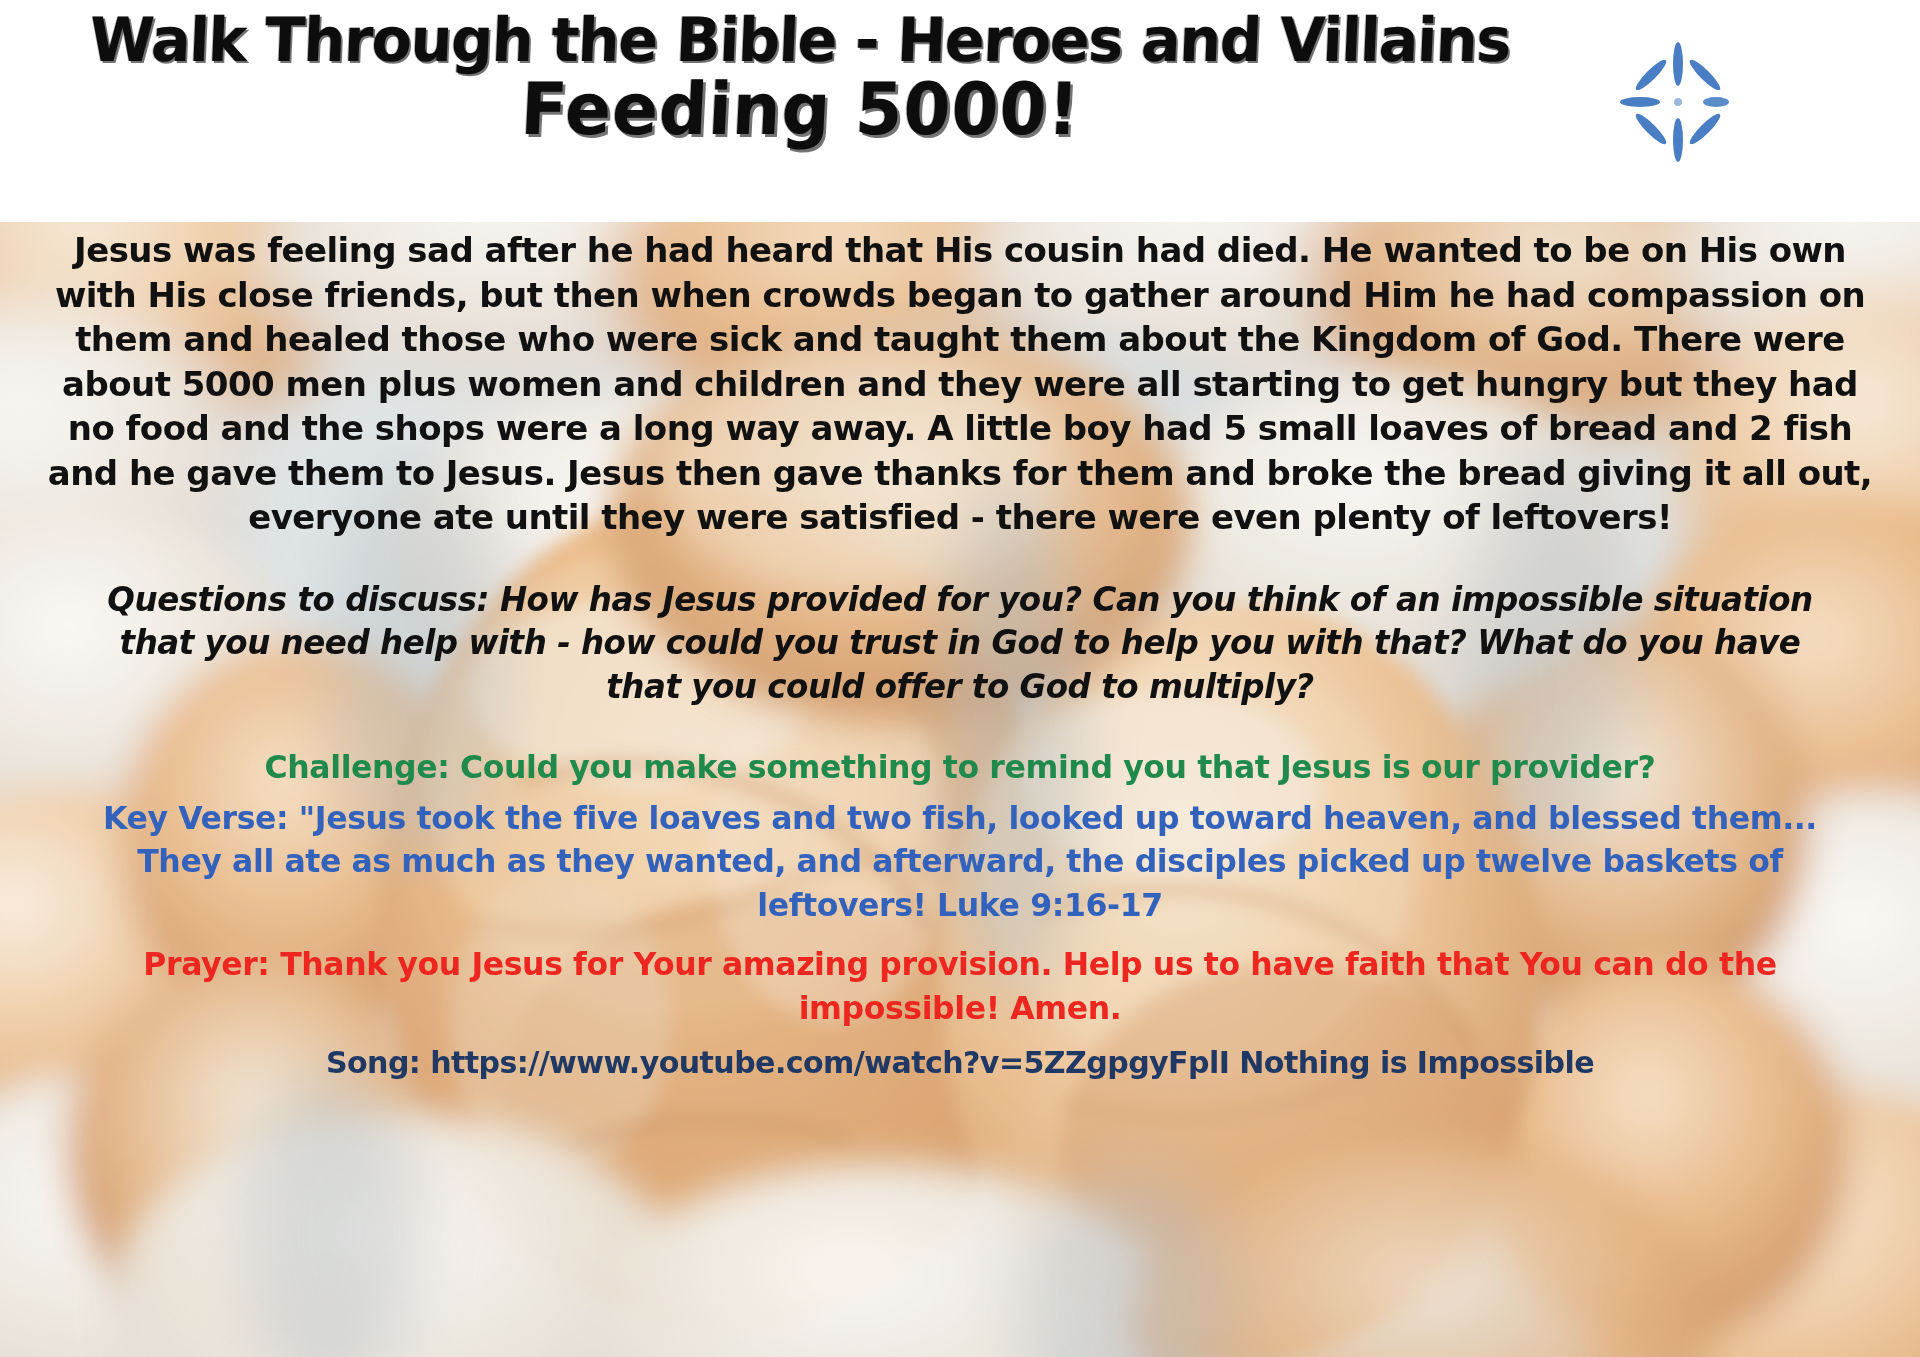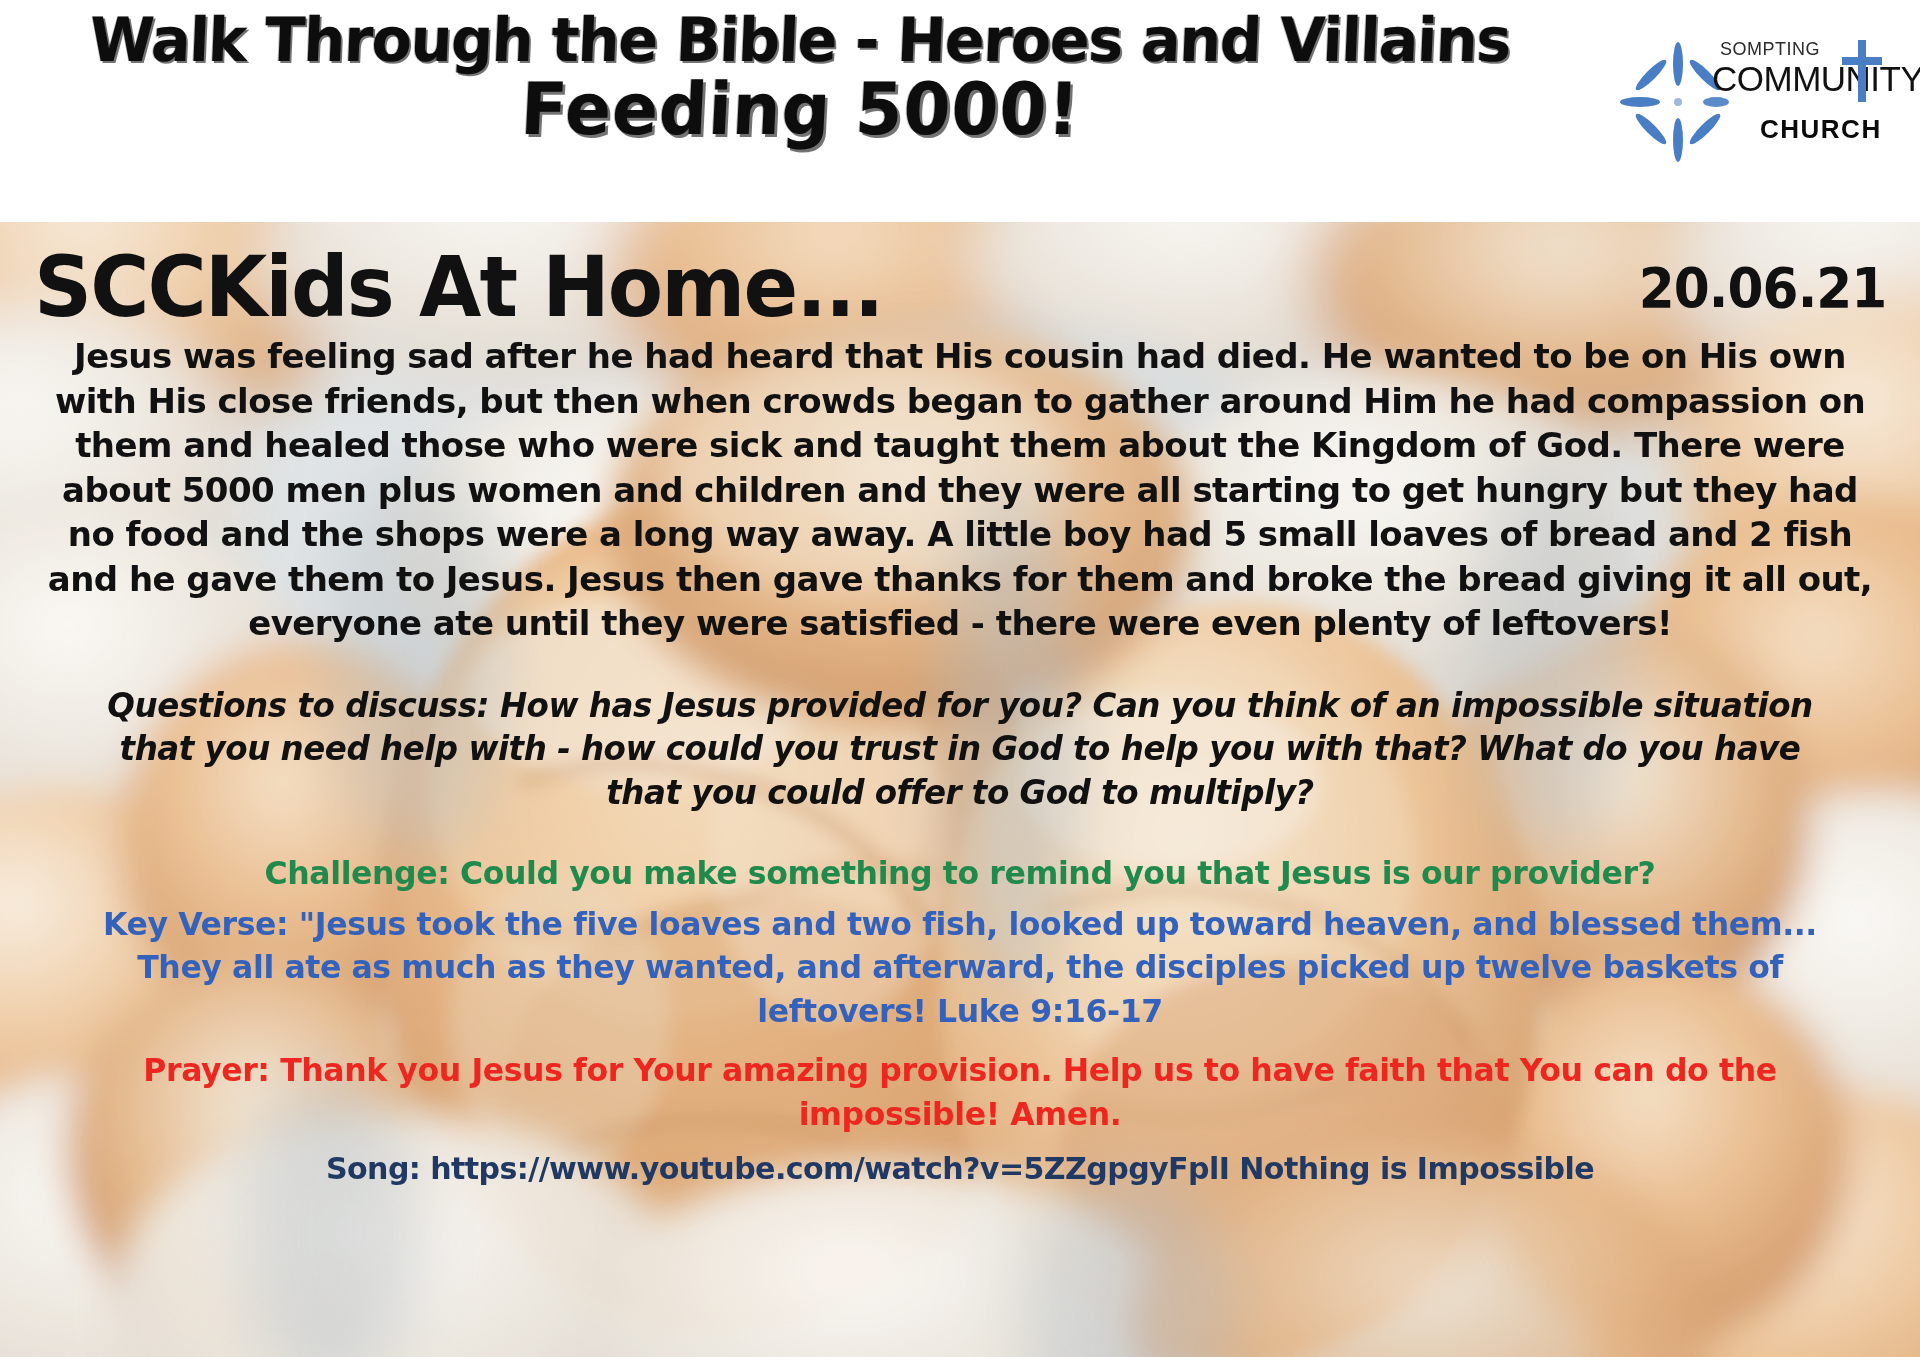--- a/index.html
+++ b/index.html
@@ -361,38 +361,25 @@
           <ellipse cx="20" cy="60" rx="20" ry="5"></ellipse>
           <ellipse cx="96" cy="60" rx="13" ry="5" opacity="0.9"></ellipse>
           <ellipse cx="31" cy="33" rx="5" ry="21" transform="rotate(45 31 33)"></ellipse>
           <ellipse cx="85" cy="87" rx="5" ry="21" transform="rotate(45 85 87)"></ellipse>
           <ellipse cx="31" cy="87" rx="5" ry="21" transform="rotate(-45 31 87)"></ellipse>
           <ellipse cx="85" cy="33" rx="5" ry="21" transform="rotate(-45 85 33)"></ellipse>
         </g>
         <circle cx="58" cy="60" r="4" fill="#4a7ec4" opacity="0.55"></circle>
       </svg>
 
-      <div class="logo-text-wrap">
-        <div class="logo-sompting">SOMPTING</div>
-        <div class="logo-community">COMMUNITY</div>
-        <svg class="logo-cross" viewBox="0 0 44 62" aria-hidden="true">
-          <rect x="18" y="0" width="8" height="62" fill="#4a7ec4"></rect>
-          <rect x="2" y="17" width="40" height="8" fill="#4a7ec4"></rect>
-        </svg>
-        <div class="logo-church">CHURCH</div>
-      </div>
     </div>
   </div>
 
   <div class="content">
 
-    <div class="title-row">
-      <div class="page-title">SCCKids At Home...</div>
-      <div class="page-date">20.06.21</div>
-    </div>
 
     <div class="story">Jesus was feeling sad after he had heard that His cousin had died. He wanted to be on His own with His close friends, but then when crowds began to gather around Him he had compassion on them and healed those who were sick and taught them about the Kingdom of God. There were about 5000 men plus women and children and they were all starting to get hungry but they had no food and the shops were a long way away. A little boy had 5 small loaves of bread and 2 fish and he gave them to Jesus. Jesus then gave thanks for them and broke the bread giving it all out, everyone ate until they were satisfied - there were even plenty of leftovers!</div>
 
     <div class="questions">Questions to discuss: How has Jesus provided for you? Can you think of an impossible situation that you need help with - how could you trust in God to help you with that? What do you have that you could offer to God to multiply?</div>
 
     <div class="challenge">Challenge: Could you make something to remind you that Jesus is our provider?</div>
 
     <div class="keyverse">Key Verse: "Jesus took the five loaves and two fish, looked up toward heaven, and blessed them... They all ate as much as they wanted, and afterward, the disciples picked up twelve baskets of leftovers! Luke 9:16-17</div>
 
     <div class="prayer">Prayer: Thank you Jesus for Your amazing provision. Help us to have faith that You can do the impossible! Amen.</div>

